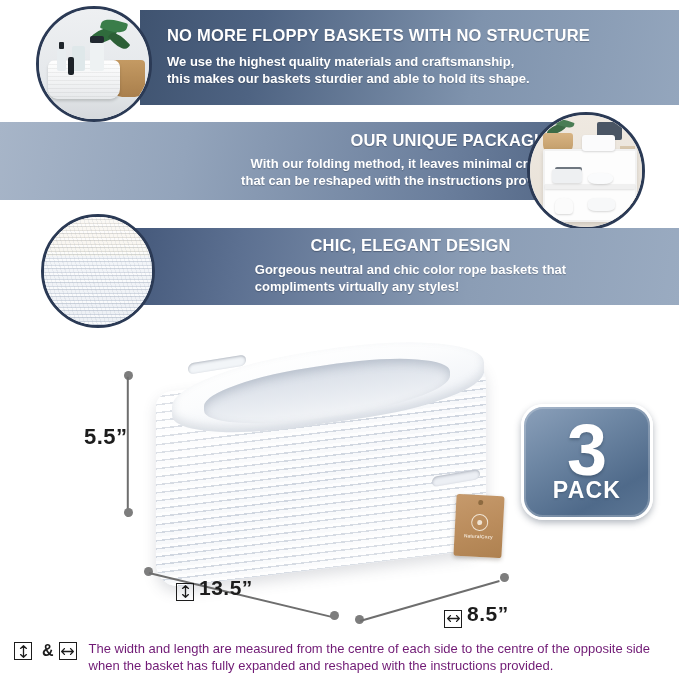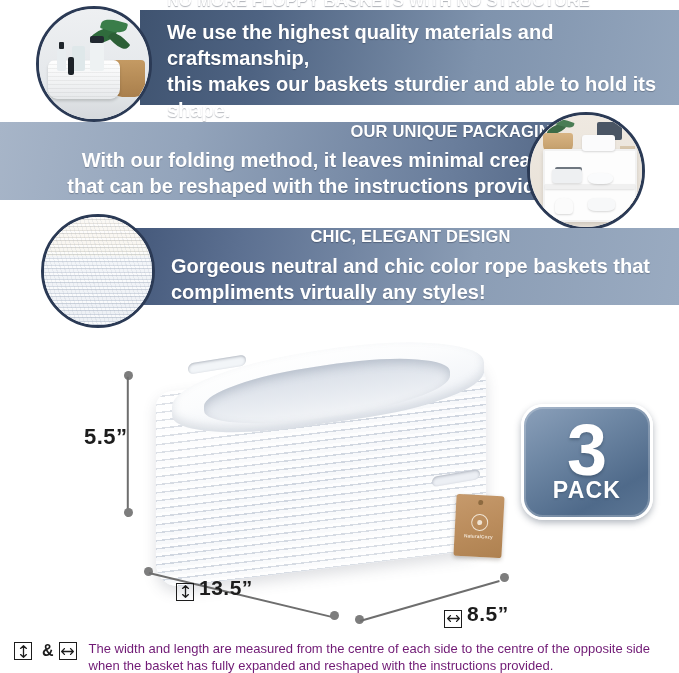--- a/index.html
+++ b/index.html
@@ -13,21 +13,21 @@
 
   
   .banner{position:absolute;display:flex;flex-direction:column;justify-content:center;}
   .banner .heading{
     font-weight:bold;color:#ffffff;letter-spacing:.2px;
     font-size:16.5px;line-height:1.05;
     text-shadow:0 1px 1px rgba(20,30,45,.35);
     font-stretch:condensed;
   }
   .banner .body{
-    color:#ffffff;font-size:20px;line-height:1.30;font-weight:bold;
+    color:#ffffff;font-size:13px;line-height:1.30;font-weight:bold;
     text-shadow:0 1px 1px rgba(20,30,45,.30);
   }
 
   #banner-1{
     left:140px;top:10px;width:539px;height:95px;
     background:linear-gradient(100deg,#3f5370 0%,#4e6382 22%,#7f93ad 62%,#94a6bd 100%);
     padding:6px 14px 6px 27px;box-sizing:border-box;
     align-items:flex-start;text-align:left;
   }
   #banner-1 .heading{margin-bottom:9px;}

